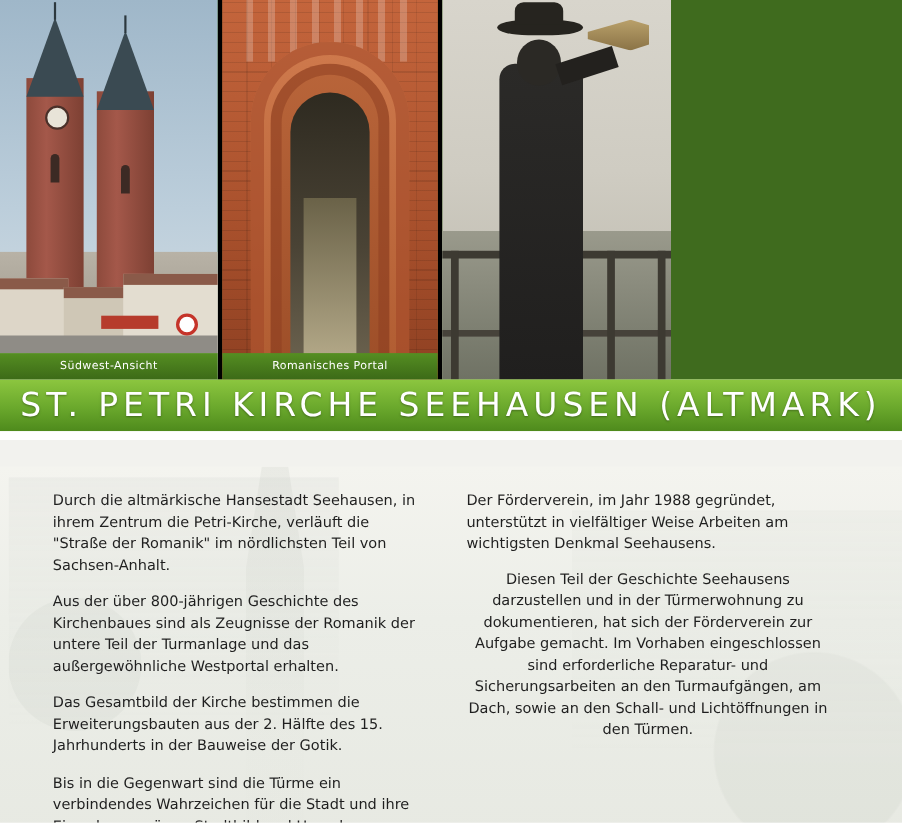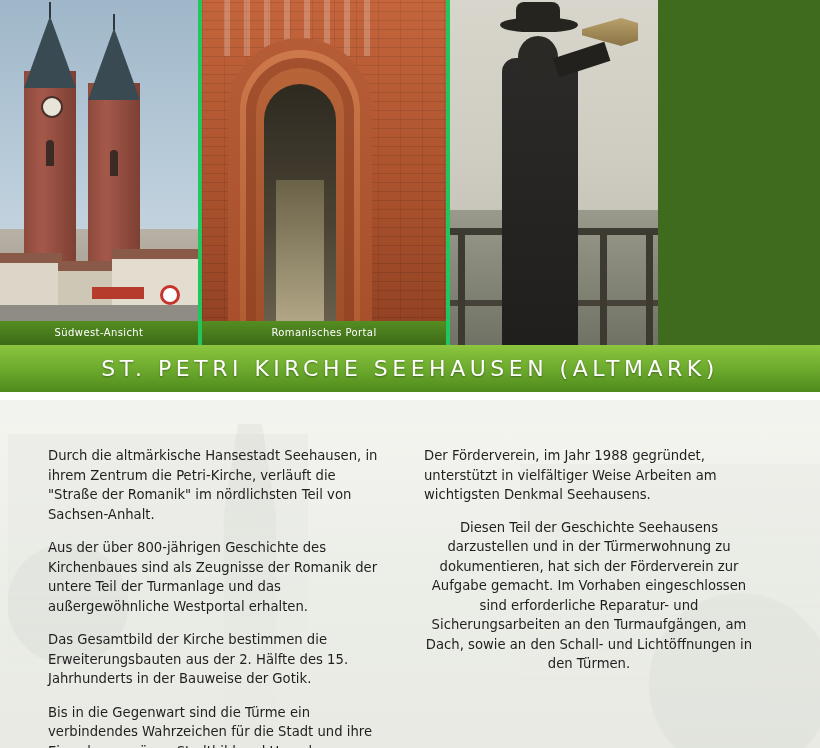--- a/index.html
+++ b/index.html
@@ -27,21 +27,21 @@
     top: 0;
     left: 0;
     width: 820px;
     height: 345px;
     display: flex;
     background: #3f6b1e;
   }
   .photo {
     position: relative;
     overflow: hidden;
-    border-right: 4px solid #22c55e;
+    border-right: 4px solid #000000;
   }
   .photo:last-child { border-right: none; }
   .photo .caption {
     position: absolute;
     left: 0;
     bottom: 0;
     width: 100%;
     height: 24px;
     line-height: 24px;
     text-align: center;
@@ -118,21 +118,21 @@
     width: 14px; height: 14px; border-radius: 50%;
     background: #ffffff; border: 3px solid #c5342a;
   }
   .p1 .tree {
     position: absolute; bottom: 34px; left: 28px;
     width: 34px; height: 40px; border-radius: 50%;
     background: #4a6b34;
   }
 
   
-  .p2 { width: 196px; padding-left: 48px; }
+  .p2 { width: 196px; }
   .p2 .bg { position: absolute; inset: 0; background: #b8552f; }
   .p2 .wall {
     position: absolute; inset: 0;
     background:
       repeating-linear-gradient(0deg, rgba(0,0,0,.10) 0 1px, rgba(0,0,0,0) 1px 9px),
       repeating-linear-gradient(90deg, rgba(0,0,0,.08) 0 1px, rgba(0,0,0,0) 1px 22px),
       linear-gradient(180deg, #c4653c 0%, #a8502c 60%, #8e4022 100%);
   }
   .p2 .arch {
     position: absolute;
@@ -270,21 +270,21 @@
     position: absolute;
     top: 345px; left: 0;
     width: 820px; height: 47px;
     background: linear-gradient(180deg, #8cc63f 0%, #6aa82c 55%, #4e8a1c 100%);
     display: flex;
     align-items: center;
     justify-content: center;
   }
   .title-band .title {
     color: #ffffff;
-    font-size: 22px;
+    font-size: 30px;
     letter-spacing: 4.5px;
     font-family: "DejaVu Sans", sans-serif;
     text-shadow: 0 1px 2px rgba(0,0,0,.35);
     text-align: right;
   }
   .band-sep {
     position: absolute;
     top: 392px; left: 0; width: 820px; height: 8px;
     background: #ffffff;
   }

